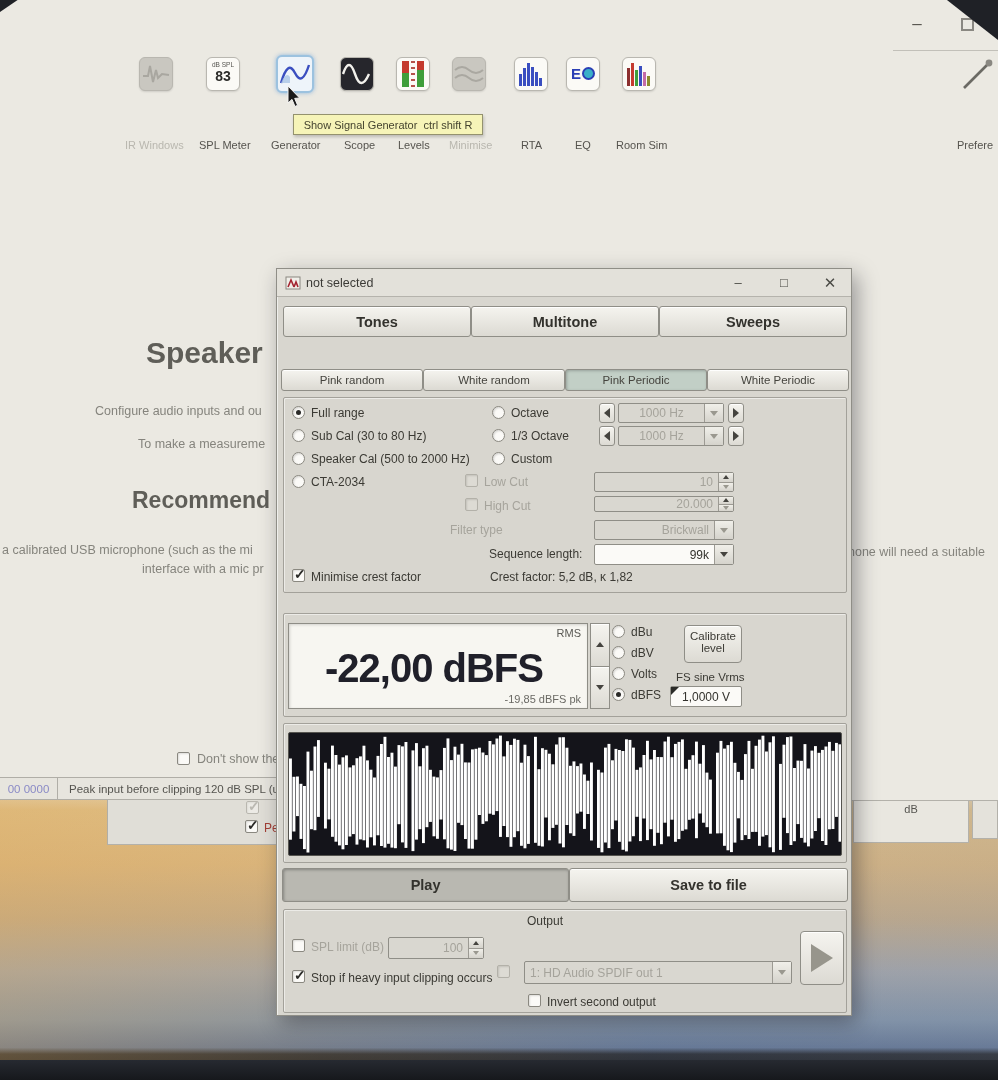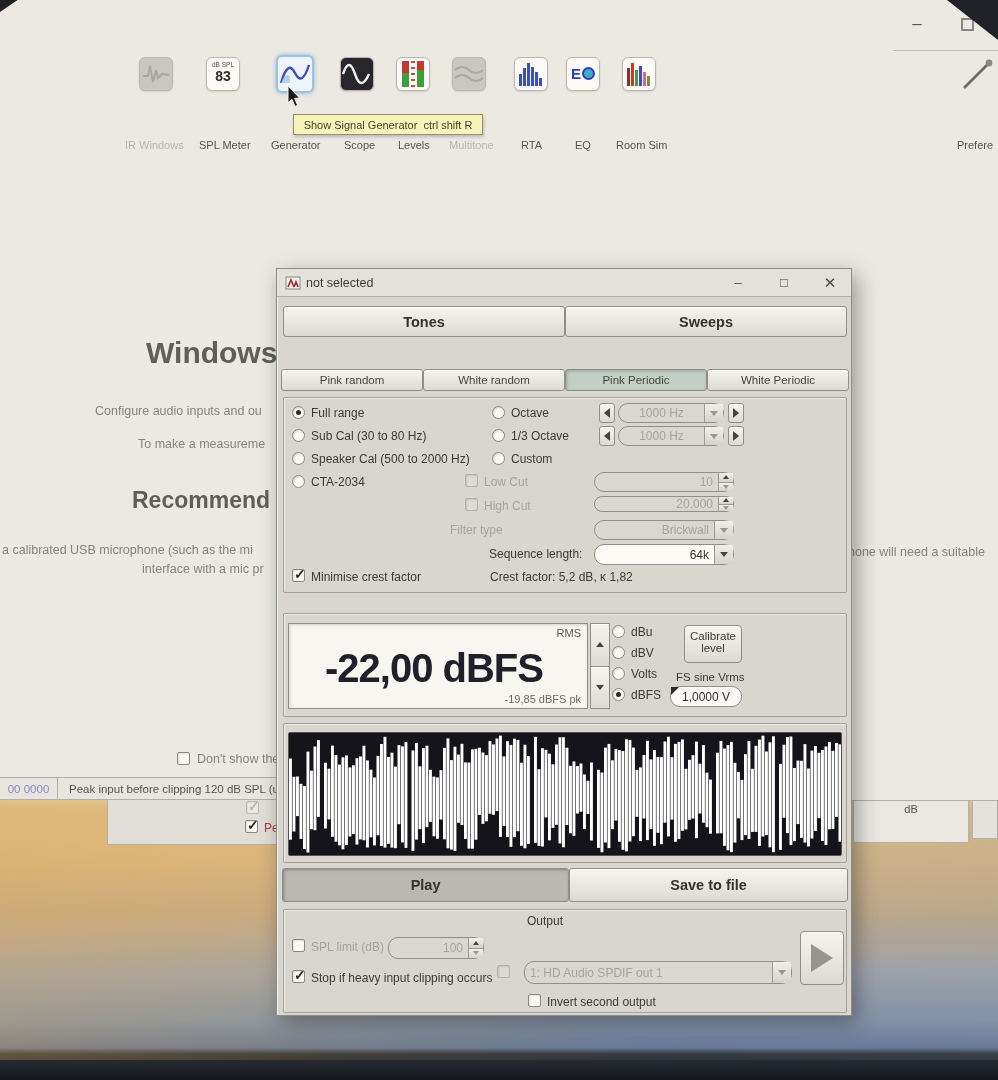--- a/index.html
+++ b/index.html
@@ -39,21 +39,21 @@
   .cb { position:absolute; width:13px; height:13px; background:#fbfaf7; border:1px solid #8a8880; border-radius:2px; box-shadow:inset 1px 1px 2px rgba(0,0,0,.12); }
   .cb.checked::after { content:"✓"; position:absolute; left:1px; top:-4px; font-size:14px; font-weight:bold; color:#2b2b28; }
   .cb.disabled { background:#dddbd4; border-color:#b3b1a9; }
   .cb.dim.checked::after { color:#8f8d86; }
   .rad { position:absolute; width:13px; height:13px; border-radius:50%; background:#fbfaf7; border:1px solid #8a8880; box-shadow:inset 1px 1px 2px rgba(0,0,0,.15); }
   .rad.sel::after { content:""; position:absolute; left:3px; top:3px; width:5px; height:5px; border-radius:50%; background:#2a2a28; }
   .lbl { position:absolute; font-size:12px; color:#3b3a34; white-space:nowrap; }
   .lbl.dim { color:#a6a49c; }
   .btn3 { background:linear-gradient(180deg,#f5f4ef,#dcdad3); border:1px solid #8f8e87; border-radius:3px; box-shadow:inset 0 1px 0 rgba(255,255,255,.85); }
   .pressed { background:#b9b8b1 !important; box-shadow:inset 1px 1px 3px rgba(0,0,0,.28) !important; }
-  .field { position:absolute; background:#fbfaf7; border:1px solid #8f8e87; border-radius:10px; display:flex; align-items:center; }
+  .field { position:absolute; background:#fbfaf7; border:1px solid #8f8e87; border-radius:2px; display:flex; align-items:center; }
   .field.disabled { background:#d9d7d0; }
   .field .val { flex:1; padding:0 5px; font-size:12px; color:#33322d; white-space:nowrap; overflow:hidden; }
   .field.disabled .val { color:#a5a39b; }
   .dbtn { width:19px; align-self:stretch; border-left:1px solid #9c9a93; background:linear-gradient(180deg,#f0efe9,#d5d3cc); display:flex; align-items:center; justify-content:center; }
   .tri-down { width:0; height:0; border-left:4px solid transparent; border-right:4px solid transparent; border-top:5px solid #45443f; }
   .tri-up   { width:0; height:0; border-left:4px solid transparent; border-right:4px solid transparent; border-bottom:5px solid #45443f; }
   .tri-left { width:0; height:0; border-top:5px solid transparent; border-bottom:5px solid transparent; border-right:6px solid #45443f; }
   .tri-right{ width:0; height:0; border-top:5px solid transparent; border-bottom:5px solid transparent; border-left:6px solid #45443f; }
   .field.disabled .tri-down { border-top-color:#9a988f; }
   .spincol { width:15px; align-self:stretch; display:flex; flex-direction:column; border-left:1px solid #9c9a93; }
@@ -135,21 +135,21 @@
     <div style="position:absolute;left:14px;top:3px;width:4px;height:26px;background:repeating-linear-gradient(180deg,#b5524a 0 2px,#fbfaf6 2px 6px)"></div>
     <div style="position:absolute;left:20px;top:3px;width:7px;height:26px;background:linear-gradient(180deg,#c43a2e 0%,#c43a2e 35%,#3f9e3a 35%,#3f9e3a 100%)"></div>
   </div>
   <div class="tlabel" style="left:398px">Levels</div>
 
   <div class="ticon gray" style="left:452px">
     <svg width="32" height="32" viewBox="0 0 32 32">
         <path d="M2 12 Q9 6 16 12 T30 12 M2 20 Q9 14 16 20 T30 20" fill="none" stroke="#aaa8a1" stroke-width="2"></path>
       </svg>
   </div>
-  <div class="tlabel gray" style="left:449px">Multitone</div>
+  <div class="tlabel gray" style="left:449px">Minimise</div>
 
   <div class="ticon" style="left:514px">
     <svg width="32" height="32" viewBox="0 0 32 32">
       <g fill="#3a4ec0">
           <rect x="4" y="16" width="3" height="12"></rect>
           <rect x="8" y="10" width="3" height="18"></rect>
           <rect x="12" y="5" width="3" height="23"></rect>
           <rect x="16" y="9" width="3" height="19"></rect>
           <rect x="20" y="14" width="3" height="14"></rect>
           <rect x="24" y="20" width="3" height="8"></rect>
@@ -183,21 +183,21 @@
       </svg>
   </div>
   <div class="tlabel" style="left:957px;width:41px;overflow:hidden">Prefere</div>
 
   <div class="abs tooltip">Show Signal Generator  ctrl shift R</div>
 
   <svg class="abs" style="left:287px;top:86px;z-index:40" width="16" height="22" viewBox="0 0 16 22">
     <polygon points="1,0 1,17 5,13.4 8,20.5 10.6,19.3 7.7,12.4 12.6,12" fill="#1a1a1a" stroke="#f5f5f5" stroke-width="1"></polygon>
   </svg>
 
-  <div class="abs bghead" style="left:146px;top:336px;font-size:30px">Windows</div>
+  <div class="abs bghead" style="left:146px;top:336px;font-size:30px">Speaker</div>
   <div class="abs bgtext" style="left:95px;top:404px">Configure audio inputs and ou</div>
   <div class="abs bgtext" style="left:138px;top:437px">To make a measureme</div>
   <div class="abs bghead" style="left:132px;top:487px;font-size:23px">Recommend</div>
   <div class="abs bgtext" style="left:2px;top:543px">a calibrated USB microphone (such as the mi</div>
   <div class="abs bgtext" style="left:142px;top:562px">interface with a mic pr</div>
   <div class="abs bgtext" style="left:848px;top:545px">hone will need a suitable</div>
 
   <span class="cb" style="left:177px;top:752px"></span>
   <div class="abs bgtext" style="left:197px;top:752px">Don't show the</div>
 
@@ -220,20 +220,21 @@
         <path d="M3 12 L6 5 L9 12 M9 12 L11 7 L13 12" fill="none" stroke="#a32430" stroke-width="1.6"></path>
       </svg>
       <span class="ttext">not selected</span>
       <span class="wbtn" style="left:452px">–</span>
       <span class="wbtn" style="left:498px">□</span>
       <span class="wbtn" style="left:544px;font-size:15px">✕</span>
     </div>
 
     <div class="tabs">
       <div class="tab btn3">Tones</div>
+      <div class="tab btn3">Multitone</div>
       <div class="tab btn3">Sweeps</div>
     </div>
 
     <div class="subtabs">
       <div class="tab btn3">Pink random</div>
       <div class="tab btn3">White random</div>
       <div class="tab btn3 selgreen">Pink Periodic</div>
       <div class="tab btn3">White Periodic</div>
     </div>
 
@@ -311,21 +312,21 @@
       <span class="lbl dim" style="left:166px;top:125px">Filter type</span>
       <div class="field disabled" style="left:310px;top:122px;width:140px;height:20px">
         <span class="val" style="text-align:right">Brickwall</span>
         <span class="dbtn">
             <span class="tri-down"></span>
           </span>
       </div>
 
       <span class="lbl" style="left:205px;top:149px">Sequence length:</span>
       <div class="field" style="left:310px;top:146px;width:140px;height:21px">
-        <span class="val" style="text-align:right">64k</span>
+        <span class="val" style="text-align:right">99k</span>
         <span class="dbtn">
             <span class="tri-down"></span>
           </span>
       </div>
 
       <span class="cb checked" style="left:8px;top:171px"></span>
       <span class="lbl" style="left:27px;top:172px">Minimise crest factor</span>
       <span class="lbl" style="left:206px;top:172px">Crest factor: 5,2 dB, κ 1,82</span>
     </div>
 

